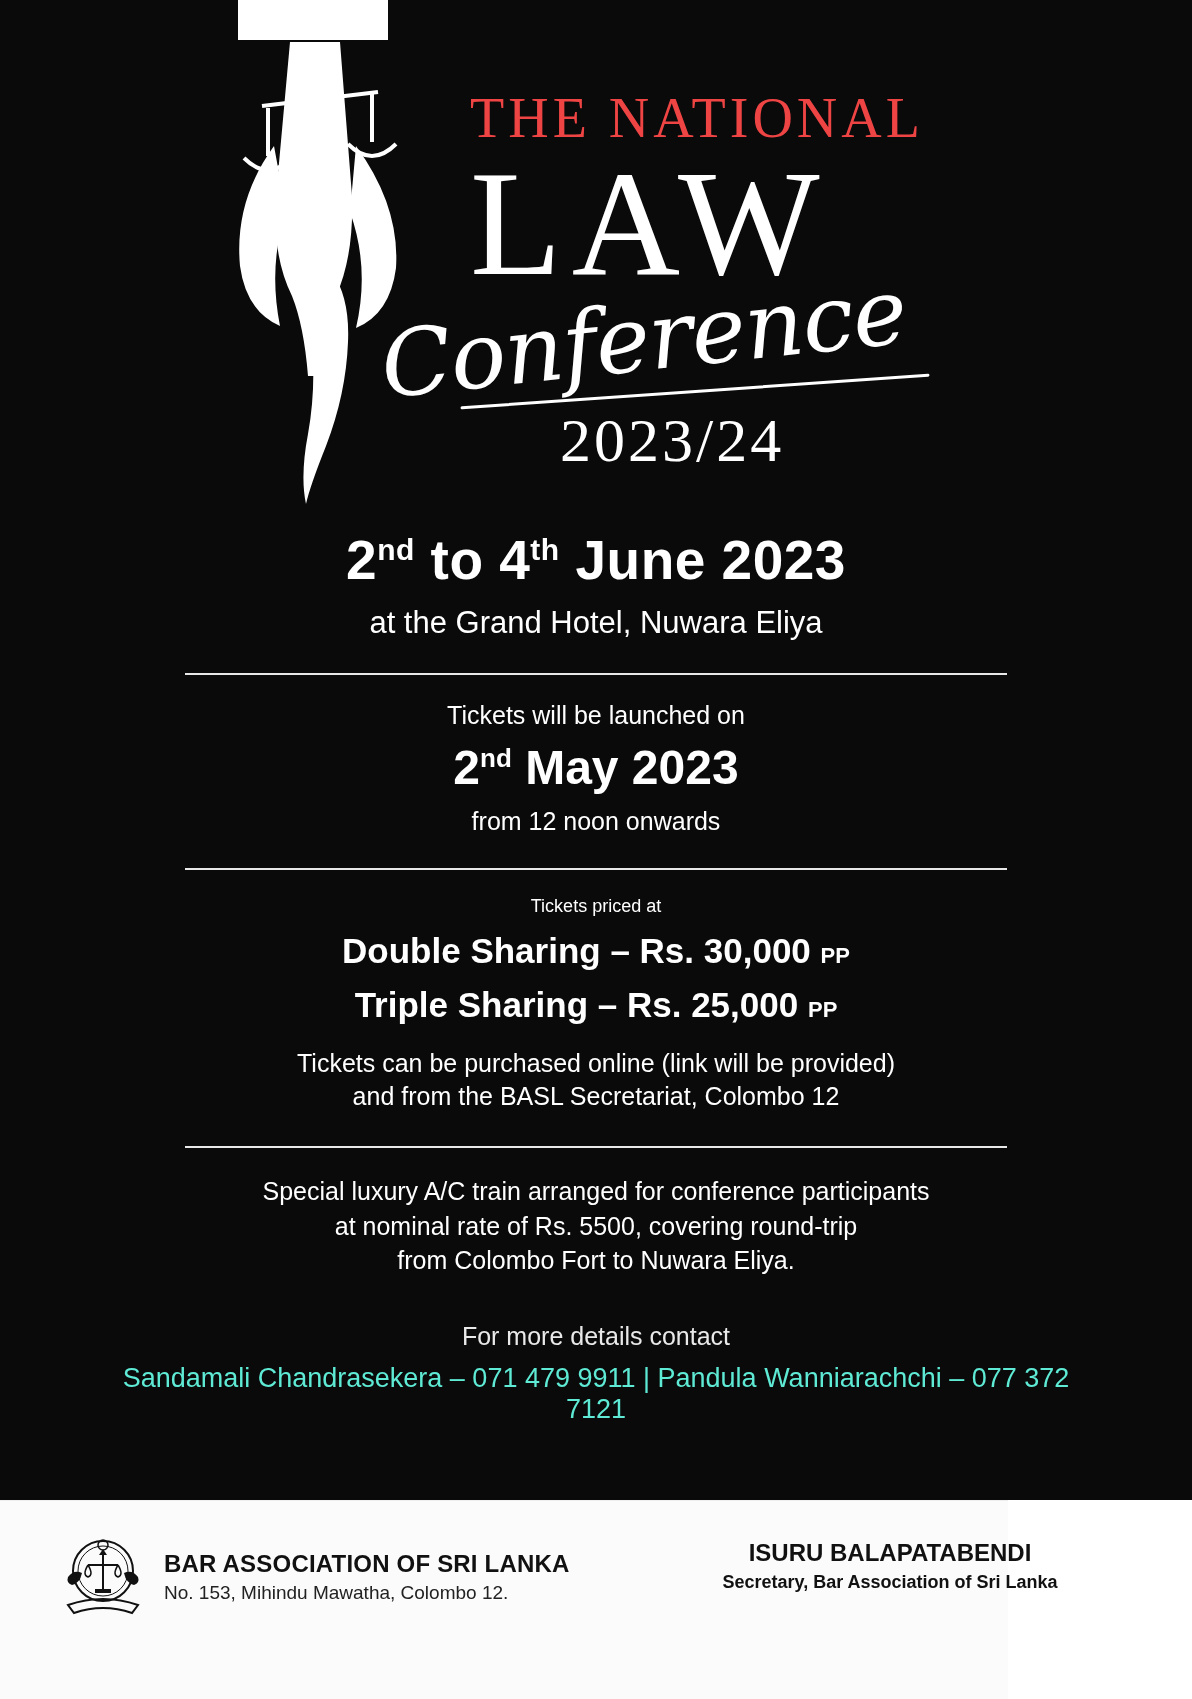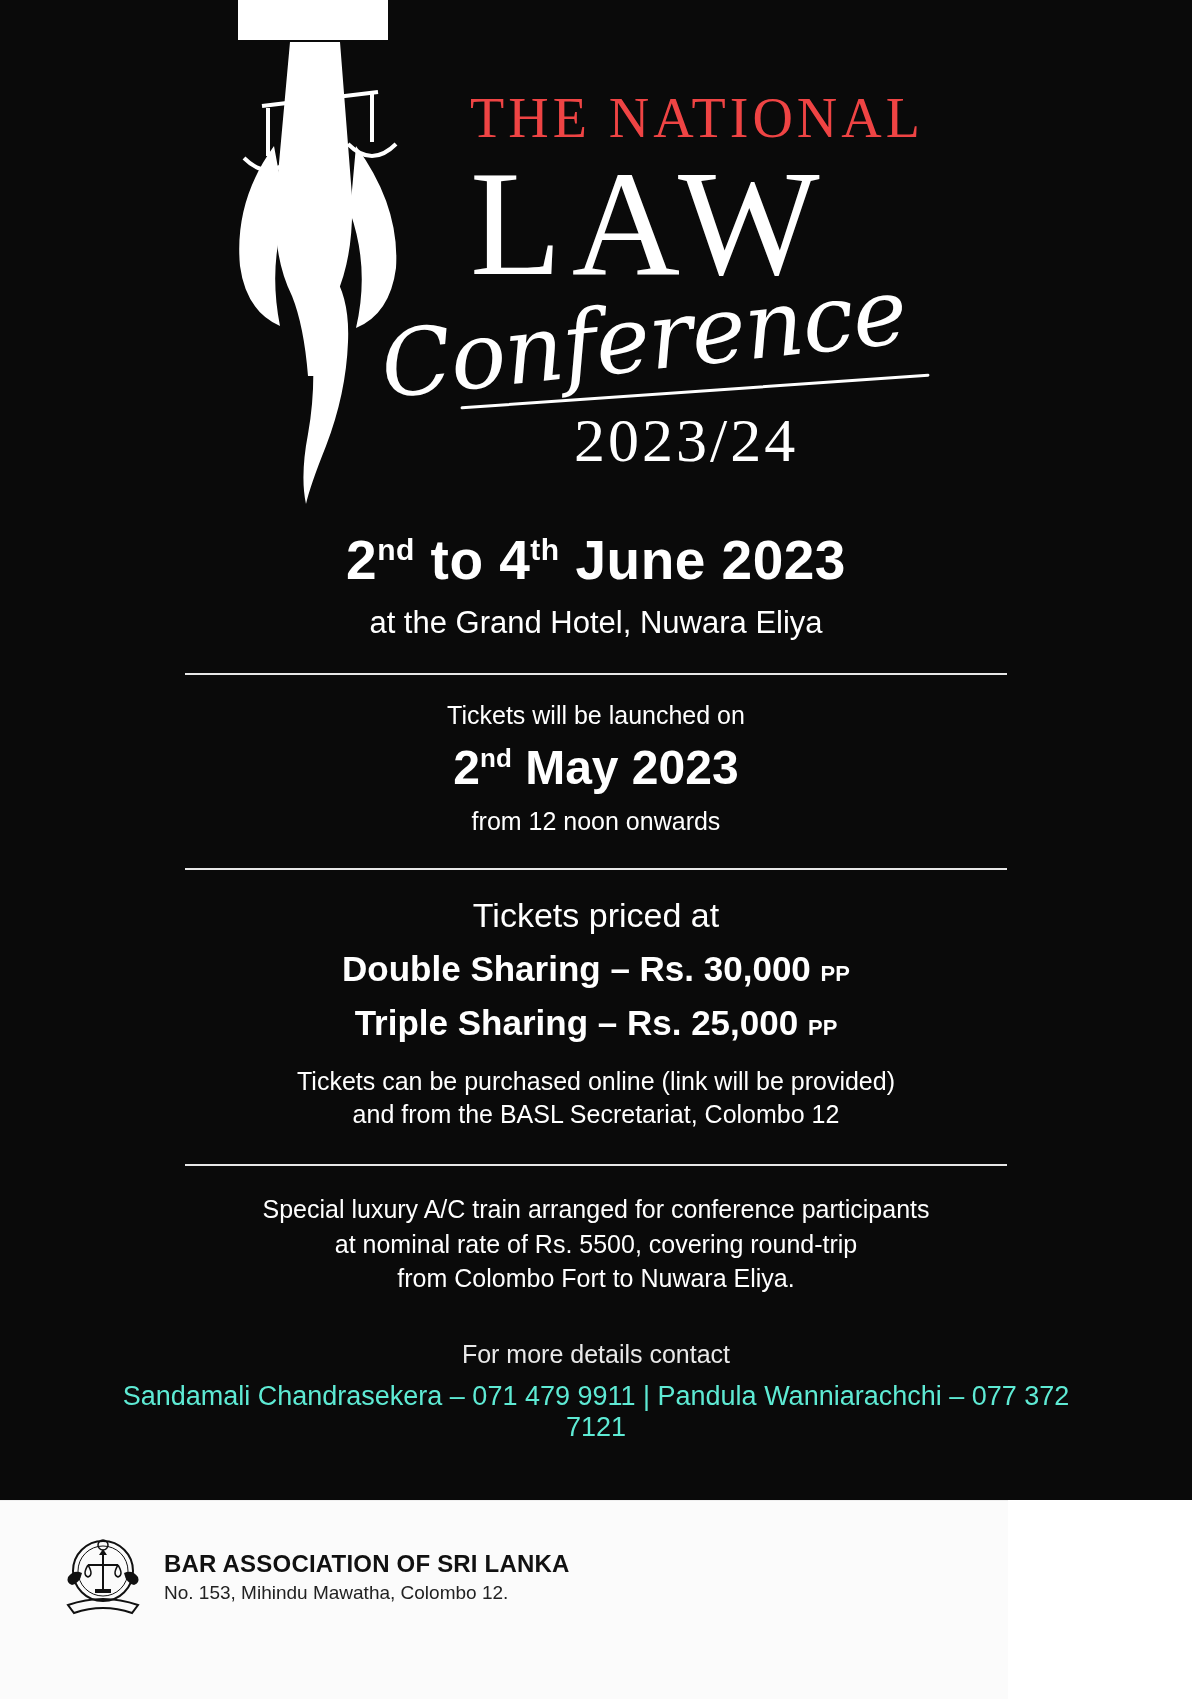--- a/index.html
+++ b/index.html
@@ -84,21 +84,21 @@
     left: -10px;
     top: 300px;
     width: 470px;
     height: 3px;
     background: #ffffff;
     transform: rotate(-4deg);
     border-radius: 3px;
   }
   .logo-year {
     position: absolute;
-    left: 104px;
+    left: 90px;
     top: 315px;
     font-family: "Liberation Serif", serif;
     font-size: 62px;
     letter-spacing: 3px;
     color: #ffffff;
   }
 
   
   .content {
     position: relative;
@@ -140,21 +140,21 @@
   }
   .launch-date sup {
     font-size: 26px;
     vertical-align: super;
   }
   .launch-time {
     font-size: 25px;
     margin-top: 12px;
   }
   .price-label {
-    font-size: 34px;
+    font-size: 18px;
     margin-bottom: 13px;
   }
   .price-line {
     font-size: 35px;
     font-weight: bold;
     margin-top: 14px;
   }
   .price-line .pp {
     font-size: 22px;
     font-weight: bold;
@@ -340,17 +340,21 @@
         <path d="M8 48 q6 -8 14 -4 q-2 10 -10 12 q-6 -2 -4 -8 z" fill="#111"></path>
         <path d="M78 48 q-6 -8 -14 -4 q2 10 10 12 q6 -2 4 -8 z" fill="#111"></path>
         <path d="M8 76 q35 -12 70 0 l-6 8 q-29 -10 -58 0 z" fill="none" stroke="#111" stroke-width="2"></path>
       </svg>
 
       <div class="basl-text">
         <div class="basl-name">BAR ASSOCIATION OF SRI LANKA</div>
         <div class="basl-addr">No. 153, Mihindu Mawatha, Colombo 12.</div>
       </div>
 
+      <div class="secretary">
+        <div class="sec-name">ISURU BALAPATABENDI</div>
+        <div class="sec-role">Secretary, Bar Association of Sri Lanka</div>
+      </div>
 
     </div>
   </div>
 
 </div>
 
 </body></html>

